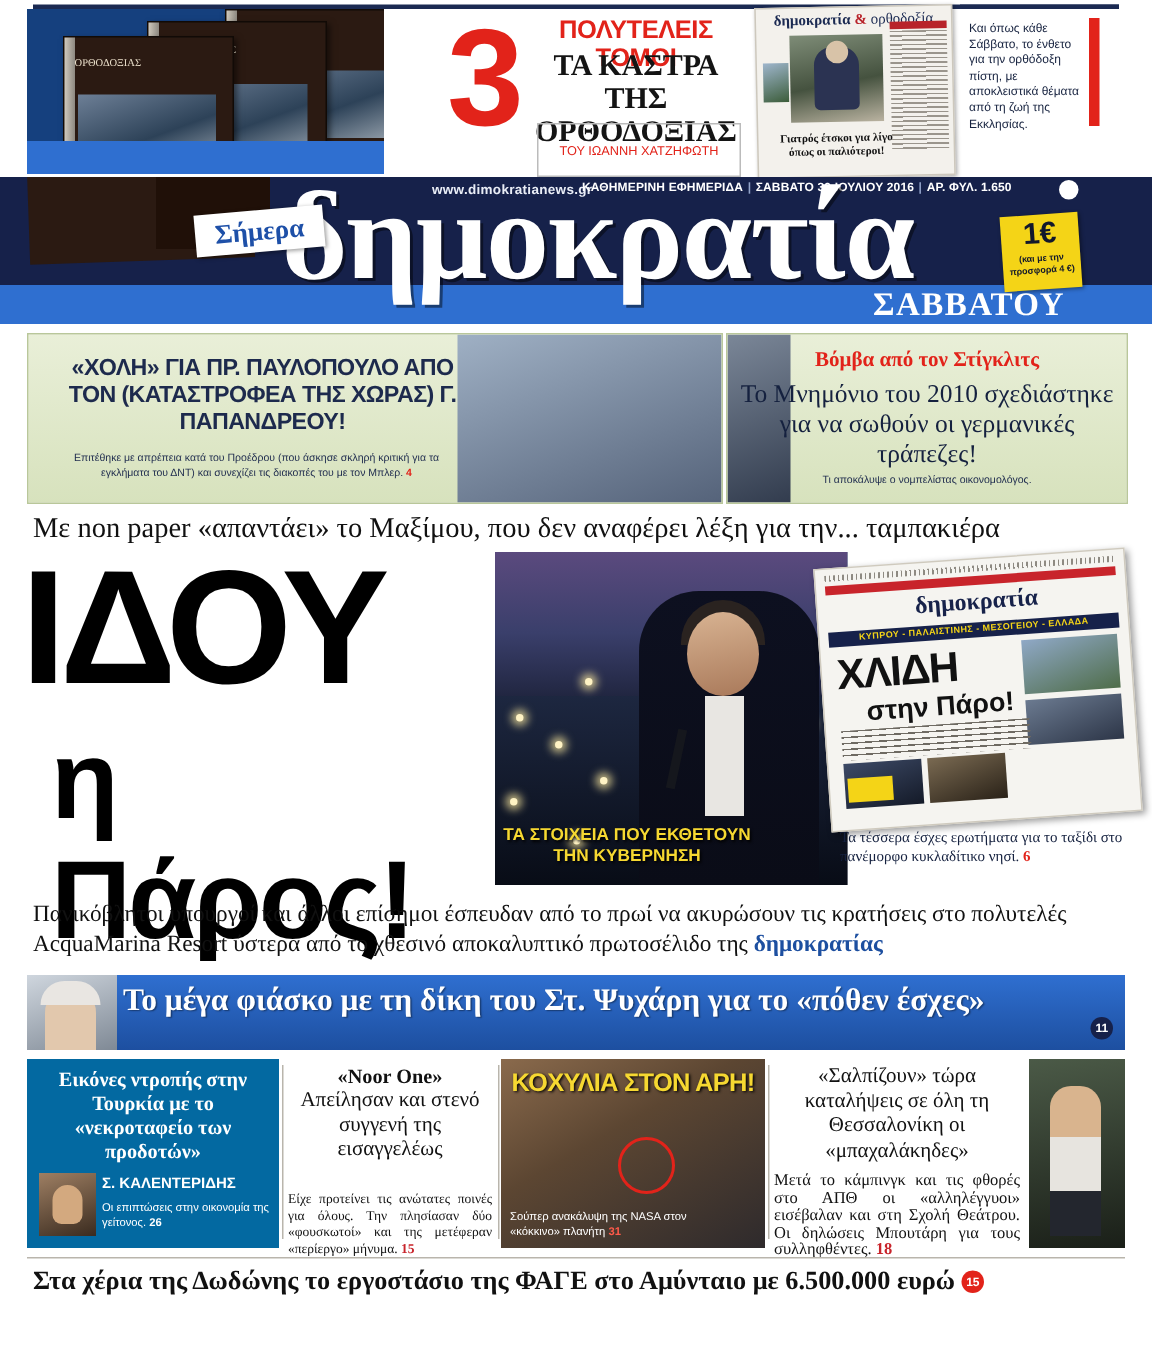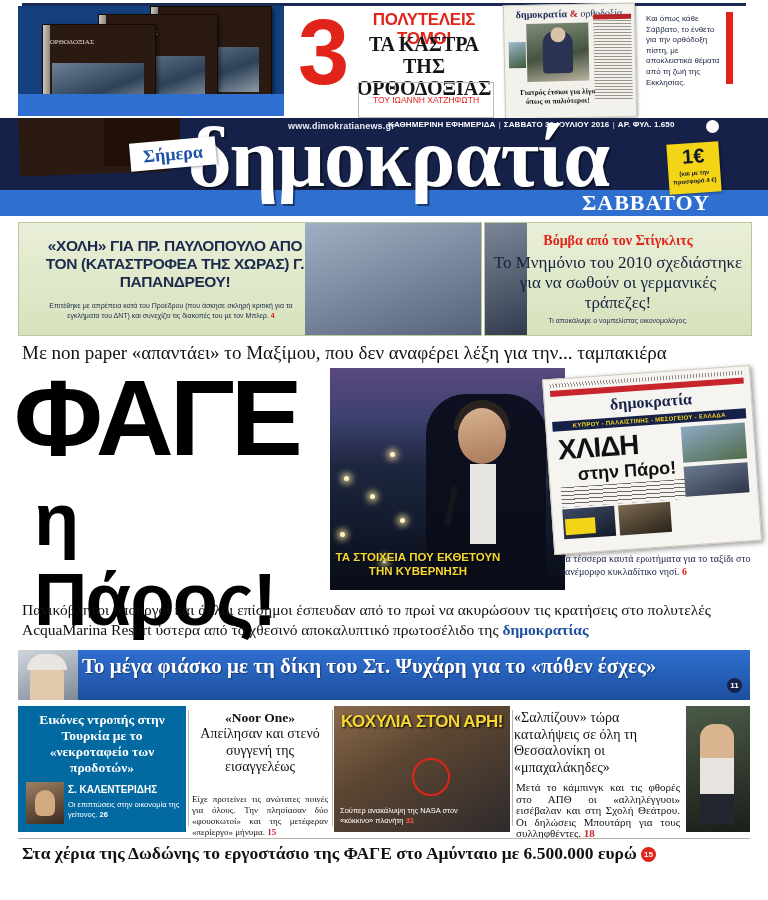--- a/index.html
+++ b/index.html
@@ -10,21 +10,21 @@
 
   
   .abs{position:absolute;}
   .nowrap{white-space:nowrap;}
 
   
   #top-strip{left:0;top:0;width:768px;height:118px;background:#ffffff;overflow:hidden;}
   #top-rule{left:22px;top:3px;width:724px;height:3px;background:#1b2a52;}
 
   
-  #books{left:18px;top:6px;width:266px;height:110px;
+  #books{left:18px;top:6px;width:238px;height:110px;
          background:
           linear-gradient(180deg,#15407e 0%,#15407e 100%);
          overflow:hidden;}
   .book{position:absolute;background:#2b1a12;
         border:1px solid #110a06;box-shadow:2px 2px 4px rgba(0,0,0,.5);}
   .book .bttl{position:absolute;left:6%;top:14%;width:88%;color:#e8ddc8;
         font-family:"Liberation Serif",serif;font-size:7px;line-height:9px;}
   .book .bimg{position:absolute;left:8%;top:40%;width:82%;height:45%;
         background:linear-gradient(160deg,#6d7f96,#2d4258 60%,#8e9aa6);}
   .book .bspine{position:absolute;left:0;top:0;width:7px;height:100%;
@@ -257,21 +257,21 @@
   #c3-h{position:absolute;left:4px;top:6px;width:168px;text-align:center;color:#f6d831;
         font-family:"Liberation Sans",sans-serif;font-weight:bold;font-size:17px;
         letter-spacing:-.5px;text-shadow:1px 1px 2px #000;}
   #c3-circle{position:absolute;left:78px;top:52px;width:34px;height:34px;border-radius:50%;
         border:2px solid #e2231a;}
   #c3-cap{position:absolute;left:6px;bottom:6px;width:150px;color:#ffffff;
         font-family:"Liberation Sans",sans-serif;font-size:7.5px;line-height:10px;}
   #c3-cap b{color:#ff5a4a;}
 
   #c4{left:496px;width:168px;}
-  #c4-h{position:absolute;left:0;top:4px;width:168px;text-align:left;color:#111;
+  #c4-h{position:absolute;left:0;top:4px;width:168px;text-align:center;color:#111;
         font-family:"Liberation Serif",serif;font-size:14px;line-height:16.5px;}
   #c4-b{position:absolute;left:2px;top:76px;width:164px;color:#111;
         font-family:"Liberation Serif",serif;font-size:11px;line-height:11.5px;text-align:justify;}
   #c4-b b{color:#c8242b;}
 
   #c5{left:668px;width:64px;overflow:hidden;
       background:linear-gradient(170deg,#4b5a47,#1a1f18);}
   #c5-fig{position:absolute;left:14px;top:18px;width:34px;height:100px;
       background:linear-gradient(180deg,#d9b48e 0%,#d9b48e 34%,#e7e4df 34%,#e7e4df 70%,#23262e 70%);
       border-radius:14px 14px 0 0;}
@@ -369,21 +369,21 @@
 
     <div class="green" id="ban-right">
       <div class="gphoto" id="ph-right"></div>
       <div class="abs" id="br-kicker">Βόμβα από τον Στίγκλιτς</div>
       <div class="abs" id="br-h1">Το Μνημόνιο του 2010 σχεδιάστηκε για να σωθούν οι γερμανικές τράπεζες!</div>
       <div class="abs" id="br-sub">Τι αποκάλυψε ο νομπελίστας οικονομολόγος.</div>
     </div>
   </div>
 
   <div class="abs" id="kicker">Με non paper «απαντάει» το Μαξίμου, που δεν αναφέρει λέξη για την... ταμπακιέρα</div>
-  <div class="abs" id="idou">ΦΑΓΕ</div>
+  <div class="abs" id="idou">ΙΔΟΥ</div>
   <div class="abs" id="paros">η Πάρος!</div>
 
   <div class="abs" id="mainphoto">
     <div id="mp-sky"></div>
     <div id="mp-runway"></div>
     <div class="mp-light" style="left:14px;top:108px;"></div>
     <div class="mp-light" style="left:40px;top:126px;"></div>
     <div class="mp-light" style="left:70px;top:150px;"></div>
     <div class="mp-light" style="left:10px;top:164px;"></div>
     <div class="mp-light" style="left:52px;top:190px;"></div>
@@ -406,21 +406,21 @@
     <div id="ins-xlidi">ΧΛΙΔΗ</div>
     <div id="ins-paro">στην Πάρο!</div>
     <div id="ins-ph1"></div>
     <div id="ins-ph2"></div>
     <div id="ins-lines"></div>
     <div id="ins-ph3"></div>
     <div id="ins-ph4"></div>
     <div id="ins-yellow"></div>
   </div>
   <div class="abs" id="inset-cap">
-    <span>Τα τέσσερα καυτά ερωτήματα για το ταξίδι στο πανέμορφο κυκλαδίτικο νησί.</span>
+    <span>Τα τέσσερα έσχες ερωτήματα για το ταξίδι στο πανέμορφο κυκλαδίτικο νησί.</span>
     <b>6</b>
   </div>
 
   <div class="abs" id="deck">
     <span>Πανικόβλητοι υπουργοί και άλλοι επίσημοι έσπευδαν από το πρωί να ακυρώσουν τις κρατήσεις στο πολυτελές AcquaMarina Resort ύστερα από το χθεσινό αποκαλυπτικό πρωτοσέλιδο της </span><span class="blue">δημοκρατίας</span>
   </div>
 
   <div class="abs" id="psy">
     <div id="psy-photo"></div>
     <div id="psy-h1">Το μέγα φιάσκο με τη δίκη του Στ. Ψυχάρη για το «πόθεν έσχες»</div>

